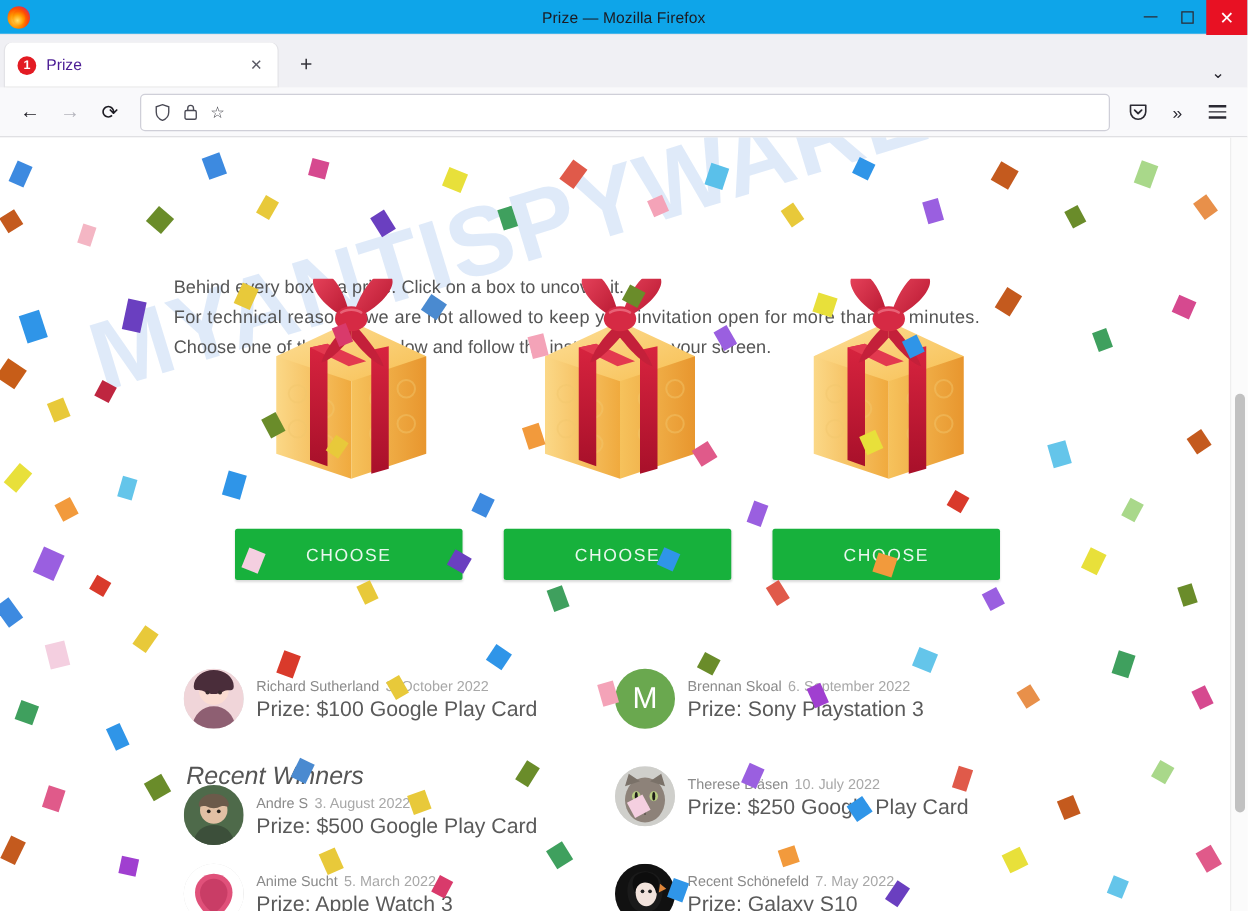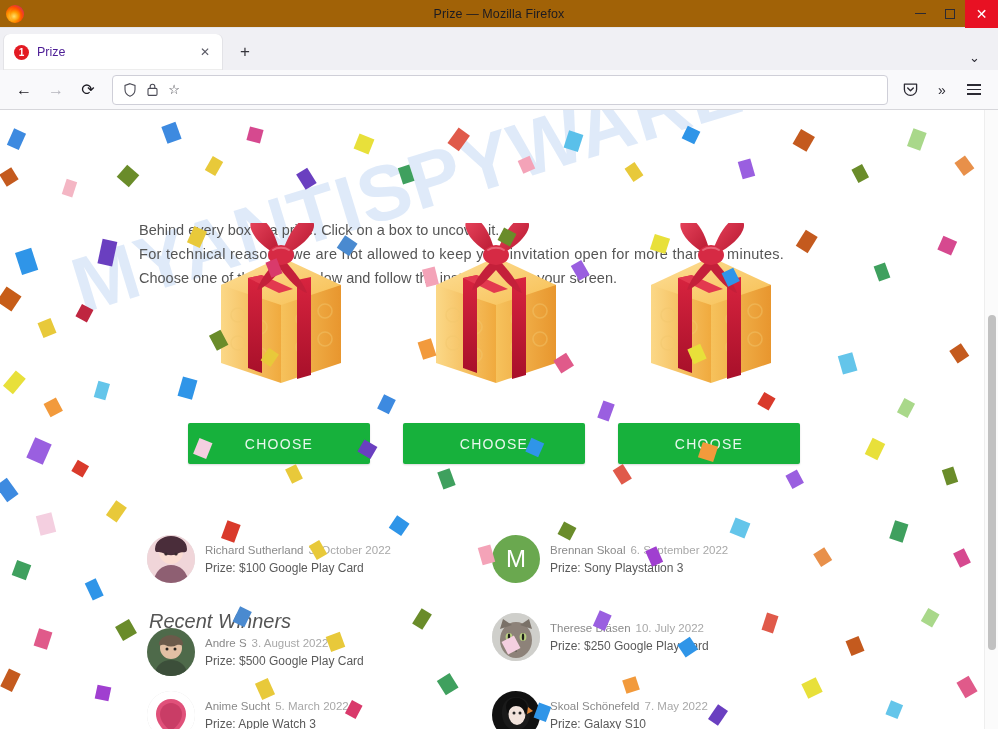--- a/index.html
+++ b/index.html
@@ -7,21 +7,21 @@
     width: 998px; height: 729px;
     overflow: hidden;
     font-family: "Liberation Sans", sans-serif;
     background: #f9f9fa;
   }
 
   
   #window { width: 998px; height: 729px; position: relative; background: #ffffff; }
 
   .titlebar {
-    height: 28px; background: #a16207;
+    height: 28px; background: #0ea5e9;
     display: flex; align-items: center;
     position: relative; border-bottom: 1px solid #e6e6eb;
   }
   .ff-logo {
     width: 18px; height: 18px; margin-left: 6px; flex: 0 0 auto;
     border-radius: 50%;
     background: radial-gradient(circle at 35% 65%, #ffd04f 0%, #ff9500 32%, #ff4f00 58%, #d92b5a 80%, #9059ff 100%);
     position: relative;
   }
   .ff-logo::after{
@@ -164,21 +164,21 @@
     background: #ddd; overflow: hidden; position: relative;
   }
   .w-av.initial {
     background: #6aa84f; color: #fff; font-size: 24px;
     display: flex; align-items: center; justify-content: center;
   }
   .w-meta { line-height: 16px; }
   .w-line1 { font-size: 11.5px; color: #8a8a8a; white-space: nowrap; }
   .w-line1 .nm { color: #8a8a8a; }
   .w-line1 .dt { color: #a8a8a8; margin-left: 5px; }
-  .w-line2 { font-size: 12px; color: #5a5a5a; white-space: nowrap; margin-top: 2px; }
+  .w-line2 { font-size: 17px; color: #5a5a5a; white-space: nowrap; margin-top: 2px; }
 
   
   .confetti { position: absolute; left: 0; top: 0; width: 998px; height: 619px; pointer-events: none; }
 
   
   .vscroll {
     position: absolute; right: 0; top: 110px; width: 14px; height: 619px;
     background: #fbfbfb; border-left: 1px solid #eeeeee;
   }
   .vthumb {
@@ -467,21 +467,21 @@
               <rect width="48" height="48" fill="#111111"></rect>
               <path d="M24 6c10 0 15 8 14 18-1 9-6 15-14 15S11 33 10 24C9 14 14 6 24 6z" fill="#1a1a1a"></path>
               <ellipse cx="25" cy="23" rx="8.5" ry="11" fill="#f2e3dc"></ellipse>
               <path d="M16 10c6-5 14-4 18 2 2 4 1 9-1 12-1-6-4-9-9-9-4 0-7 3-8 8-2-4-3-9 0-13z" fill="#0d0d0d"></path>
               <circle cx="22" cy="22" r="1.5" fill="#222"></circle>
               <circle cx="28" cy="22" r="1.5" fill="#222"></circle>
               <path d="M36 16l5 4-6 3z" fill="#e0863a"></path>
             </svg>
         </div>
         <div class="w-meta">
-          <div class="w-line1"><span class="nm">Skoal Schönefeld</span><span class="dt">7. May 2022</span></div>
+          <div class="w-line1"><span class="nm">Recent Schönefeld</span><span class="dt">7. May 2022</span></div>
           <div class="w-line2">Prize: Galaxy S10</div>
         </div>
       </div>
 
       <svg class="confetti" viewBox="0 0 998 619">
         <g id="cfg">
           <rect x="10" y="20" width="13" height="18" fill="#3d8ae0" transform="rotate(24 16 29)"></rect>
           <rect x="2" y="60" width="14" height="14" fill="#c45a1e" transform="rotate(-32 9 67)"></rect>
           <rect x="64" y="70" width="11" height="16" fill="#f4b6c4" transform="rotate(18 69 78)"></rect>
           <rect x="120" y="58" width="16" height="16" fill="#6a8c2a" transform="rotate(41 128 66)"></rect>

